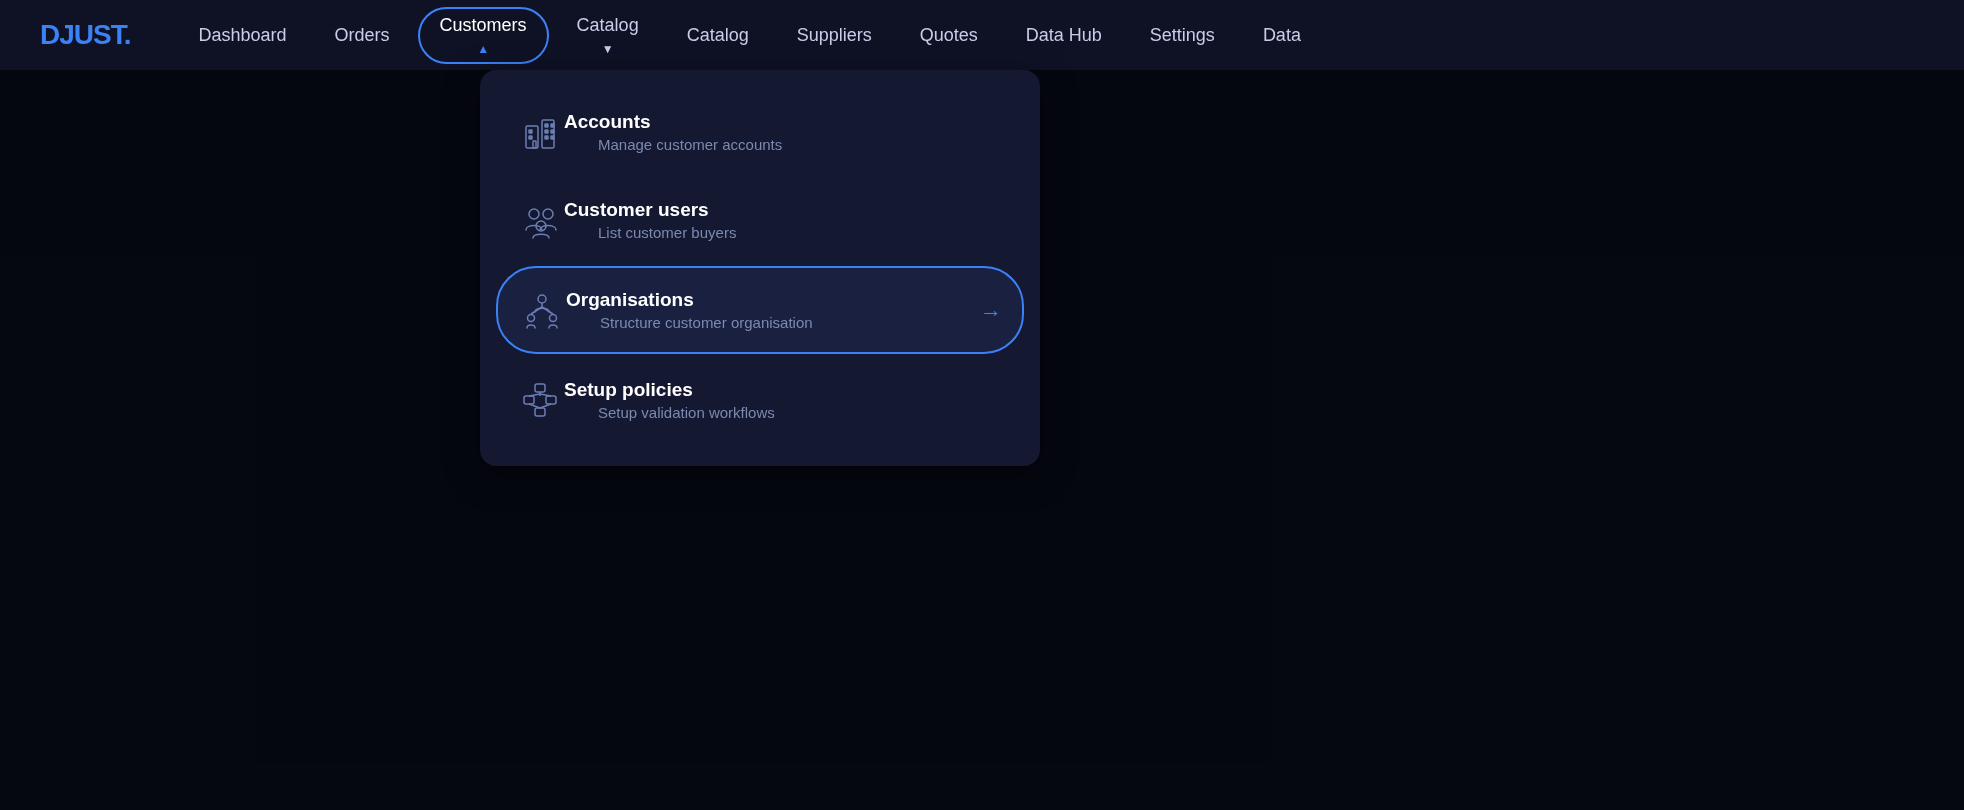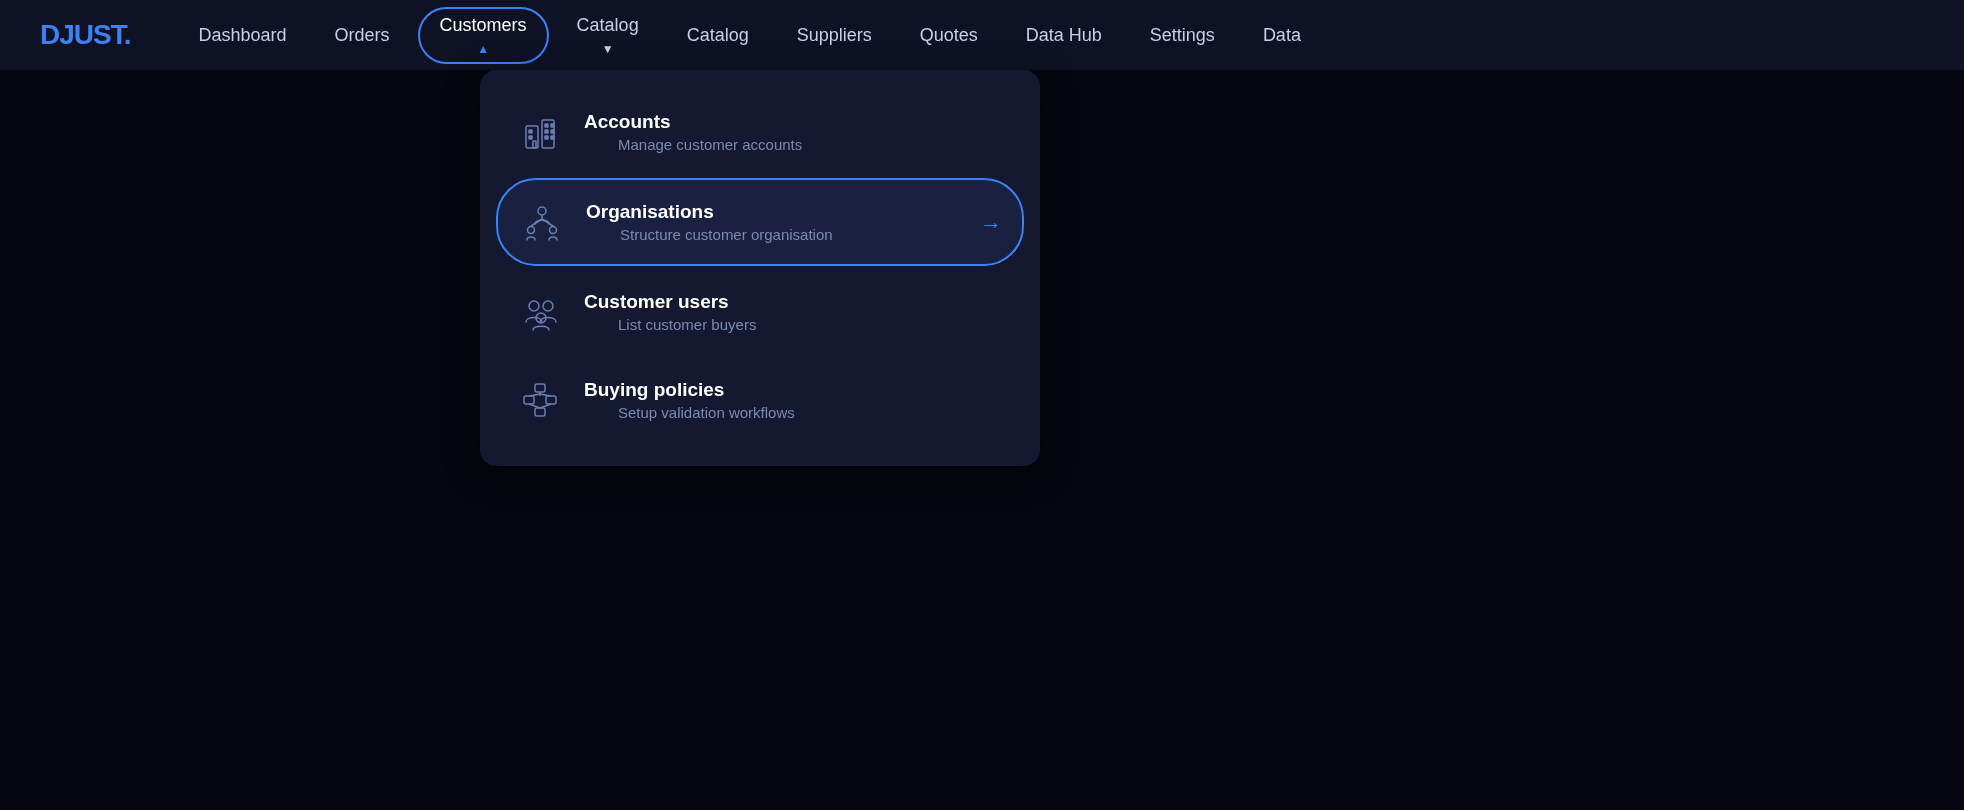--- a/index.html
+++ b/index.html
@@ -97,21 +97,20 @@
       background: #141830;
       border-radius: 16px 16px 16px 16px;
       padding: 20px 16px;
       z-index: 200;
       box-shadow: 0 8px 32px rgba(0,0,0,0.5);
     }
 
     .dropdown-item {
       display: flex;
       align-items: center;
-      gap: 20px;
       padding: 18px 20px;
       border-radius: 40px;
       cursor: pointer;
       margin-bottom: 4px;
       transition: background 0.15s;
     }
 
     .dropdown-item.selected {
       border: 2px solid #3b82f6;
       background: #1a2040;
@@ -205,20 +204,38 @@
         <rect x="31" y="24" width="3" height="3" rx="0.5" fill="#6b7db3"></rect>
         <rect x="13" y="29" width="3" height="7" rx="0.5" fill="none" stroke="#6b7db3" stroke-width="1.5"></rect>
       </svg>
     </div>
     <div class="dropdown-text">
       <div class="dropdown-title">Accounts</div>
       <div class="dropdown-subtitle">Manage customer accounts</div>
     </div>
   </div>
 
+  <div class="dropdown-item">
+    <div class="dropdown-icon">
+      <svg viewBox="0 0 40 40" xmlns="http://www.w3.org/2000/svg">
+
+        <circle cx="14" cy="14" r="5" stroke="#6b7db3" stroke-width="1.5" fill="none"></circle>
+        <circle cx="28" cy="14" r="5" stroke="#6b7db3" stroke-width="1.5" fill="none"></circle>
+        <circle cx="21" cy="26" r="5" stroke="#6b7db3" stroke-width="1.5" fill="none"></circle>
+        <path d="M6 30 C6 24 22 24 22 30" stroke="#6b7db3" stroke-width="1.5" fill="none" stroke-linecap="round"></path>
+        <path d="M20 30 C20 24 36 24 36 30" stroke="#6b7db3" stroke-width="1.5" fill="none" stroke-linecap="round"></path>
+        <path d="M13 38 C13 33 29 33 29 38" stroke="#6b7db3" stroke-width="1.5" fill="none" stroke-linecap="round"></path>
+      </svg>
+    </div>
+    <div class="dropdown-text">
+      <div class="dropdown-title">Customer users</div>
+      <div class="dropdown-subtitle">List customer buyers</div>
+    </div>
+  </div>
+
   <div class="dropdown-item selected">
     <div class="dropdown-icon">
       <svg viewBox="0 0 40 40" xmlns="http://www.w3.org/2000/svg">
 
         <circle cx="20" cy="9" r="4" stroke="#6b7db3" stroke-width="1.5" fill="none"></circle>
         <path d="M13 22 C13 17 27 17 27 22" stroke="#6b7db3" stroke-width="1.5" fill="none" stroke-linecap="round"></path>
         <circle cx="9" cy="28" r="3.5" stroke="#6b7db3" stroke-width="1.5" fill="none"></circle>
         <circle cx="31" cy="28" r="3.5" stroke="#6b7db3" stroke-width="1.5" fill="none"></circle>
         <path d="M5 38 C5 34 13 34 13 38" stroke="#6b7db3" stroke-width="1.5" fill="none" stroke-linecap="round"></path>
         <path d="M27 38 C27 34 35 34 35 38" stroke="#6b7db3" stroke-width="1.5" fill="none" stroke-linecap="round"></path>
@@ -231,48 +248,30 @@
       <div class="dropdown-title">Organisations</div>
       <div class="dropdown-subtitle">Structure customer organisation</div>
     </div>
     <div class="dropdown-arrow">→</div>
   </div>
 
   <div class="dropdown-item">
     <div class="dropdown-icon">
       <svg viewBox="0 0 40 40" xmlns="http://www.w3.org/2000/svg">
 
-        <circle cx="14" cy="14" r="5" stroke="#6b7db3" stroke-width="1.5" fill="none"></circle>
-        <circle cx="28" cy="14" r="5" stroke="#6b7db3" stroke-width="1.5" fill="none"></circle>
-        <circle cx="21" cy="26" r="5" stroke="#6b7db3" stroke-width="1.5" fill="none"></circle>
-        <path d="M6 30 C6 24 22 24 22 30" stroke="#6b7db3" stroke-width="1.5" fill="none" stroke-linecap="round"></path>
-        <path d="M20 30 C20 24 36 24 36 30" stroke="#6b7db3" stroke-width="1.5" fill="none" stroke-linecap="round"></path>
-        <path d="M13 38 C13 33 29 33 29 38" stroke="#6b7db3" stroke-width="1.5" fill="none" stroke-linecap="round"></path>
-      </svg>
-    </div>
-    <div class="dropdown-text">
-      <div class="dropdown-title">Customer users</div>
-      <div class="dropdown-subtitle">List customer buyers</div>
-    </div>
-  </div>
-
-  <div class="dropdown-item">
-    <div class="dropdown-icon">
-      <svg viewBox="0 0 40 40" xmlns="http://www.w3.org/2000/svg">
-
         <rect x="15" y="4" width="10" height="8" rx="2" stroke="#6b7db3" stroke-width="1.5" fill="none"></rect>
         <rect x="4" y="16" width="10" height="8" rx="2" stroke="#6b7db3" stroke-width="1.5" fill="none"></rect>
         <rect x="26" y="16" width="10" height="8" rx="2" stroke="#6b7db3" stroke-width="1.5" fill="none"></rect>
         <rect x="15" y="28" width="10" height="8" rx="2" stroke="#6b7db3" stroke-width="1.5" fill="none"></rect>
         <line x1="20" y1="12" x2="20" y2="16" stroke="#6b7db3" stroke-width="1.5"></line>
         <line x1="20" y1="14" x2="9" y2="16" stroke="#6b7db3" stroke-width="1.5"></line>
         <line x1="20" y1="14" x2="31" y2="16" stroke="#6b7db3" stroke-width="1.5"></line>
         <line x1="9" y1="24" x2="20" y2="28" stroke="#6b7db3" stroke-width="1.5"></line>
         <line x1="31" y1="24" x2="20" y2="28" stroke="#6b7db3" stroke-width="1.5"></line>
       </svg>
     </div>
     <div class="dropdown-text">
-      <div class="dropdown-title">Buying policies</div>
+      <div class="dropdown-title">Setup policies</div>
       <div class="dropdown-subtitle">Setup validation workflows</div>
     </div>
   </div>
 
 </div>
 
 </body></html>

